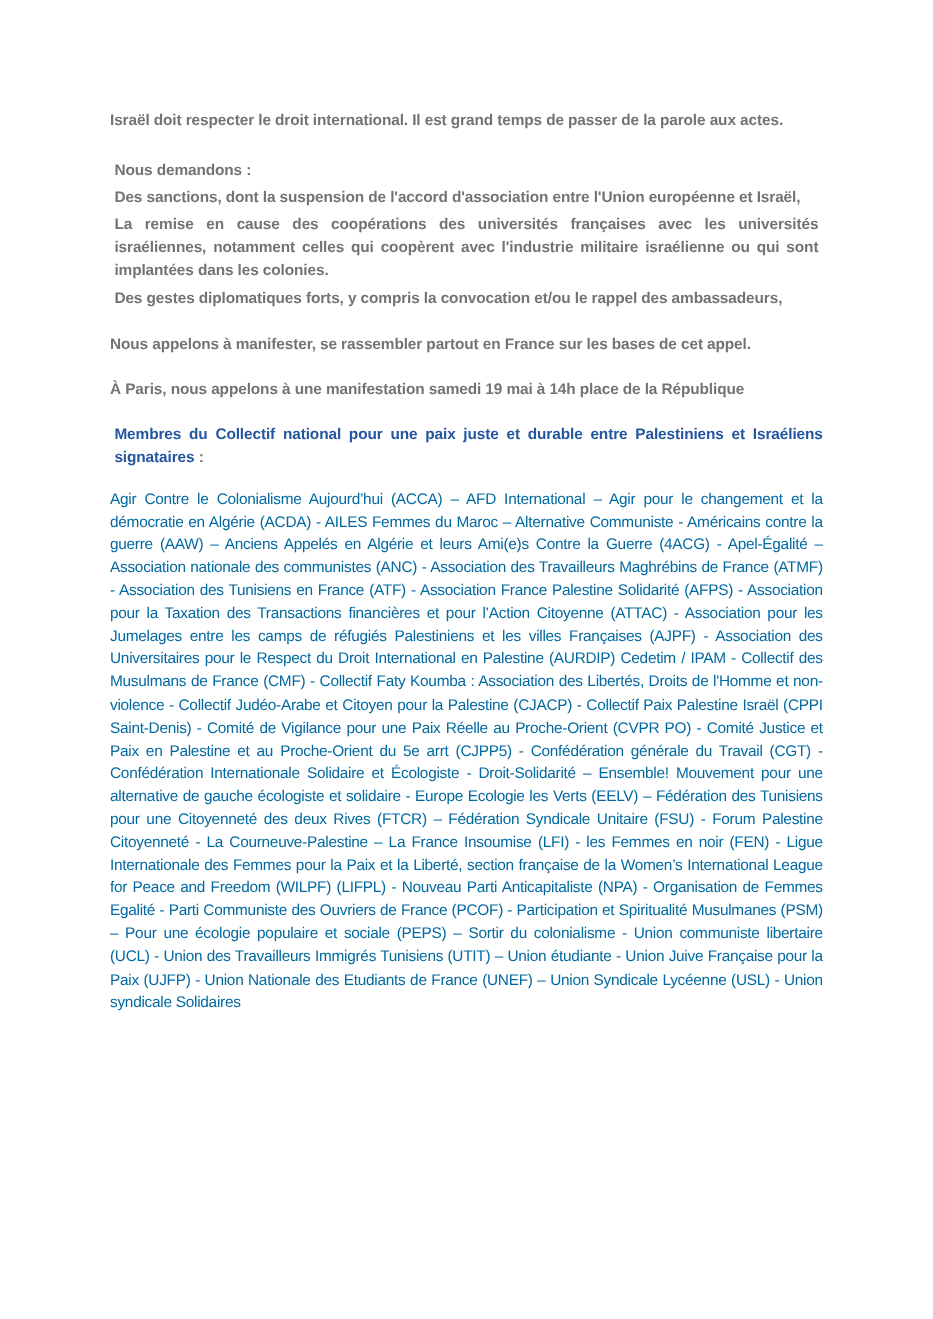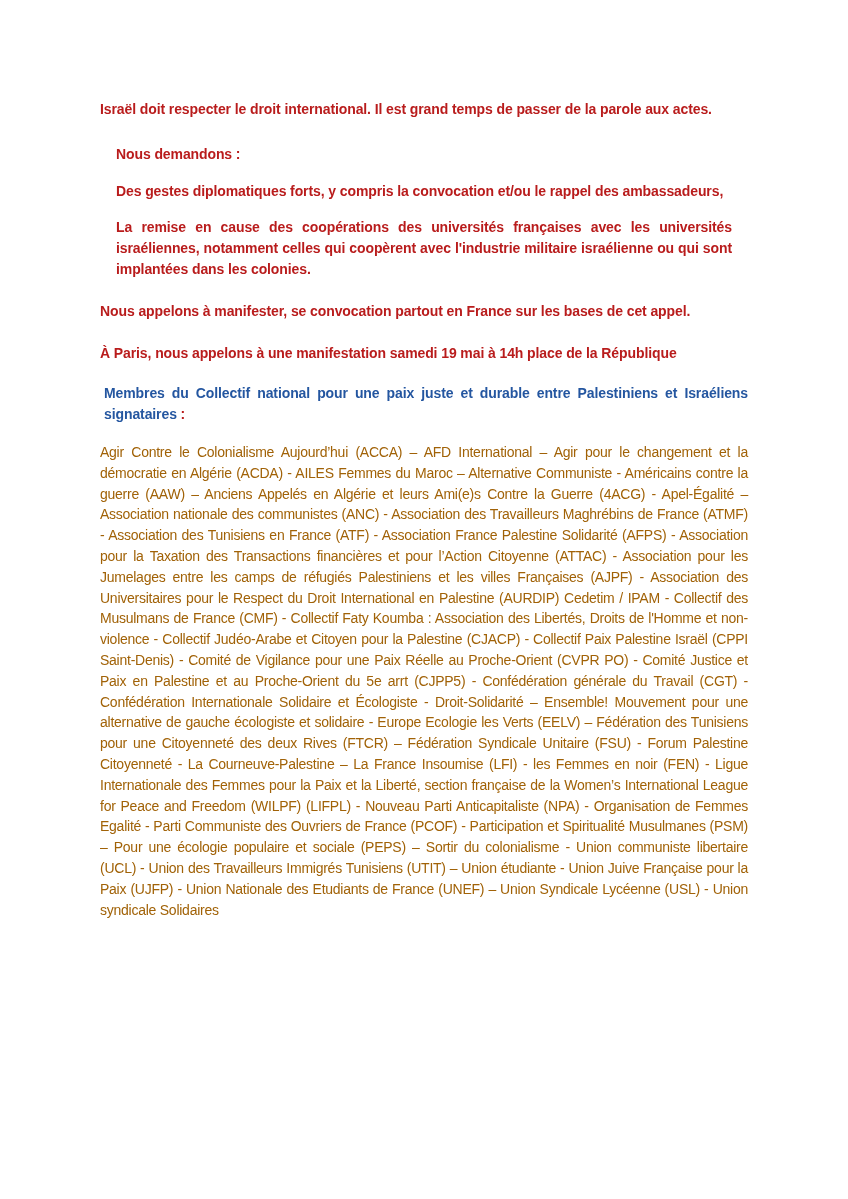--- a/index.html
+++ b/index.html
@@ -20,47 +20,48 @@
     height: 1199px;
     padding: 99px 100px 0 100px;
     background: #ffffff;
   }
   .txt {
     font-size: 14px;
     line-height: 20.8px;
     letter-spacing: -0.1px;
   }
   .bold { font-weight: bold; }
-  .black { color: #b91c1c; }
+  .black { color: #737373; }
   .blue-heading { color: #2456A0; }
-  .blue-body { color: #a16207; }
+  .blue-body { color: #0369a1; }
   .jt { text-align: justify; }
   .intro { margin: 0 0 24px 0; }
   .demands-block { margin: 0 0 21px 0; }
-  .demand-line { margin: 16px; }
+  .demand-line { margin: 4px; }
   .call { margin: 0 0 21px 0; }
   .paris { margin: 0 0 20px 0; }
   .sig-heading { margin: 0 0 17px 4px; }
   .sig-list { margin: 0 0 36px 0; letter-spacing: -0.25px; }
   .dateline { margin: 20px 0 0 0; }
 </style>
 </head>
 <body>
 
 <div class="page">
 
   <p class="txt bold black jt intro">Israël doit respecter le droit international. Il est grand temps de passer de la parole aux actes.</p>
 
   <div class="demands-block">
     <div class="txt bold black demand-line">Nous demandons :</div>
+    <div class="txt bold black jt demand-line">Des sanctions, dont la suspension de l'accord d'association entre l'Union européenne et Israël,</div>
+    <div class="txt bold black jt demand-line">La remise en cause des coopérations des universités françaises avec les universités israéliennes, notamment celles qui coopèrent avec l'industrie militaire israélienne ou qui sont implantées dans les colonies.</div>
     <div class="txt bold black jt demand-line">Des gestes diplomatiques forts, y compris la convocation et/ou le rappel des ambassadeurs,</div>
-    <div class="txt bold black jt demand-line">La remise en cause des coopérations des universités françaises avec les universités israéliennes, notamment celles qui coopèrent avec l'industrie militaire israélienne ou qui sont implantées dans les colonies.</div>
   </div>
 
-  <p class="txt bold black jt call">Nous appelons à manifester, se convocation partout en France sur les bases de cet appel.</p>
+  <p class="txt bold black jt call">Nous appelons à manifester, se rassembler partout en France sur les bases de cet appel.</p>
 
   <p class="txt bold black jt paris">À Paris, nous appelons à une manifestation samedi 19 mai à 14h place de la République</p>
 
   <p class="txt bold jt sig-heading"><span class="blue-heading">Membres du Collectif national pour une paix juste et durable entre Palestiniens et Israéliens signataires</span><span class="black"> :</span></p>
 
   <p class="txt blue-body jt sig-list">Agir Contre le Colonialisme Aujourd’hui (ACCA) – AFD International – Agir pour le changement et la démocratie en Algérie (ACDA) - AILES  Femmes du Maroc – Alternative Communiste - Américains contre la guerre (AAW) – Anciens Appelés en Algérie et leurs Ami(e)s Contre la Guerre (4ACG) - Apel-Égalité – Association nationale des communistes (ANC) - Association des Travailleurs Maghrébins de France (ATMF) - Association des Tunisiens en France (ATF) - Association France Palestine Solidarité (AFPS) - Association pour la Taxation des Transactions financières et pour l’Action Citoyenne (ATTAC) - Association pour les Jumelages entre les camps de réfugiés Palestiniens et les villes Françaises (AJPF) - Association des Universitaires pour le Respect du Droit International en Palestine (AURDIP) Cedetim / IPAM - Collectif des Musulmans de France (CMF) - Collectif Faty Koumba : Association des Libertés, Droits de l'Homme et non-violence - Collectif Judéo-Arabe et Citoyen pour la Palestine (CJACP) - Collectif Paix Palestine Israël (CPPI Saint-Denis) - Comité de Vigilance pour une Paix Réelle au Proche-Orient (CVPR PO) - Comité Justice et Paix en Palestine et au Proche-Orient du 5e arrt (CJPP5) - Confédération générale du Travail (CGT) - Confédération Internationale Solidaire et Écologiste -  Droit-Solidarité – Ensemble! Mouvement pour une alternative de gauche écologiste et solidaire  - Europe Ecologie les Verts (EELV) – Fédération des Tunisiens pour une Citoyenneté des deux Rives (FTCR) – Fédération Syndicale Unitaire (FSU) - Forum Palestine Citoyenneté - La Courneuve-Palestine – La France Insoumise (LFI) - les Femmes en noir (FEN) - Ligue Internationale des Femmes pour la Paix et la Liberté, section française de la Women’s International League for Peace and Freedom (WILPF) (LIFPL) - Nouveau Parti Anticapitaliste (NPA) - Organisation de Femmes Egalité - Parti Communiste des Ouvriers de France (PCOF) - Participation et Spiritualité Musulmanes (PSM) – Pour une écologie populaire et sociale (PEPS) – Sortir du colonialisme -  Union communiste libertaire (UCL) - Union des Travailleurs Immigrés Tunisiens (UTIT) – Union étudiante - Union Juive Française pour la Paix (UJFP) - Union Nationale des Etudiants de France (UNEF) – Union Syndicale Lycéenne (USL)  - Union syndicale Solidaires</p>
 
 
 </div>
 

